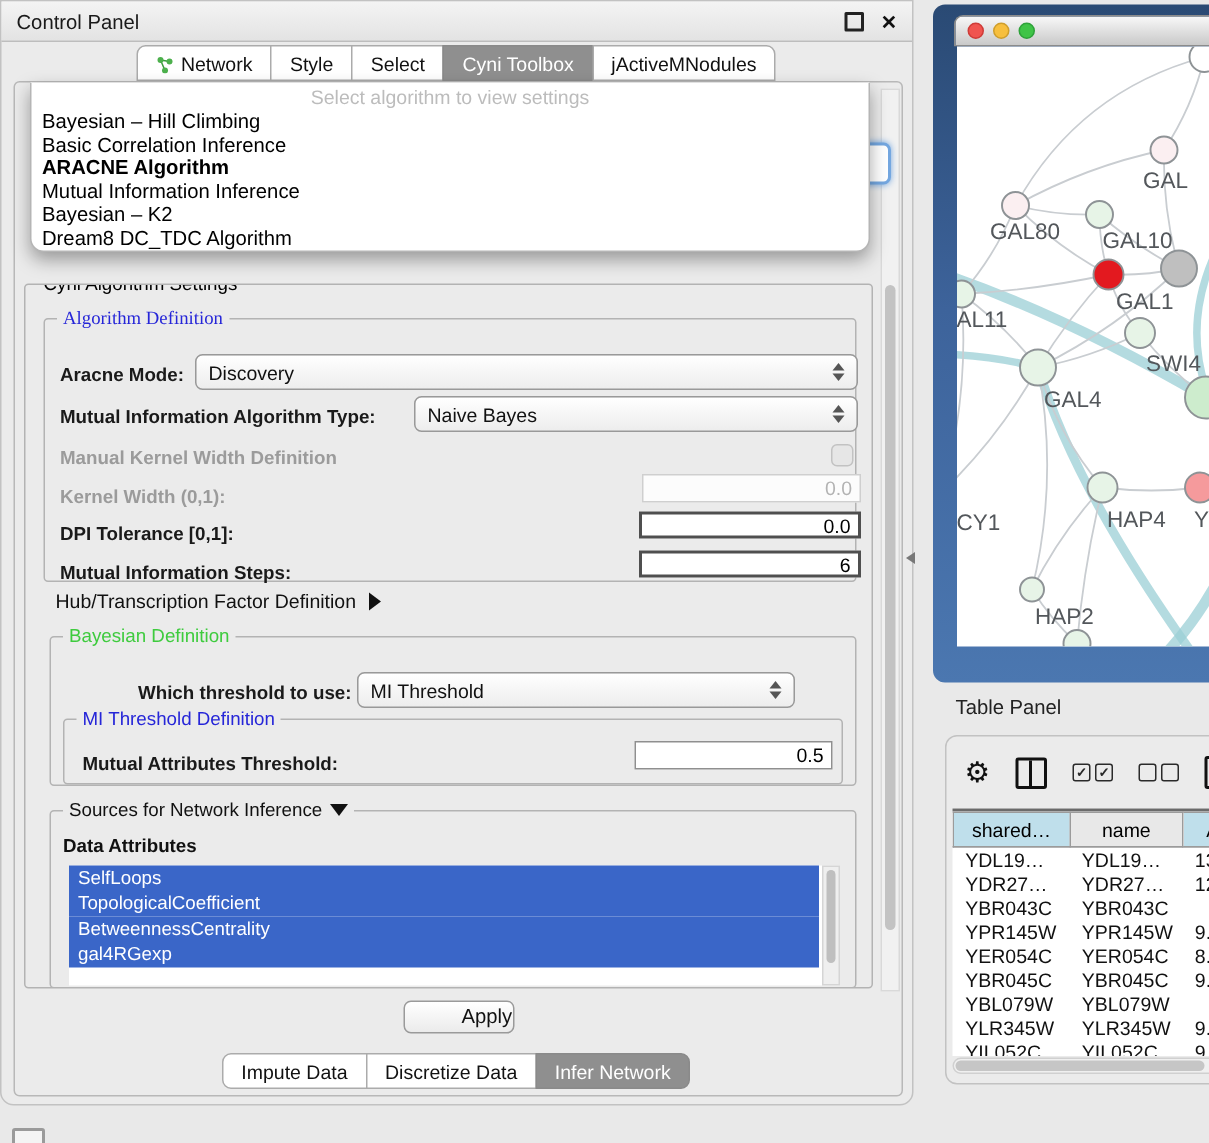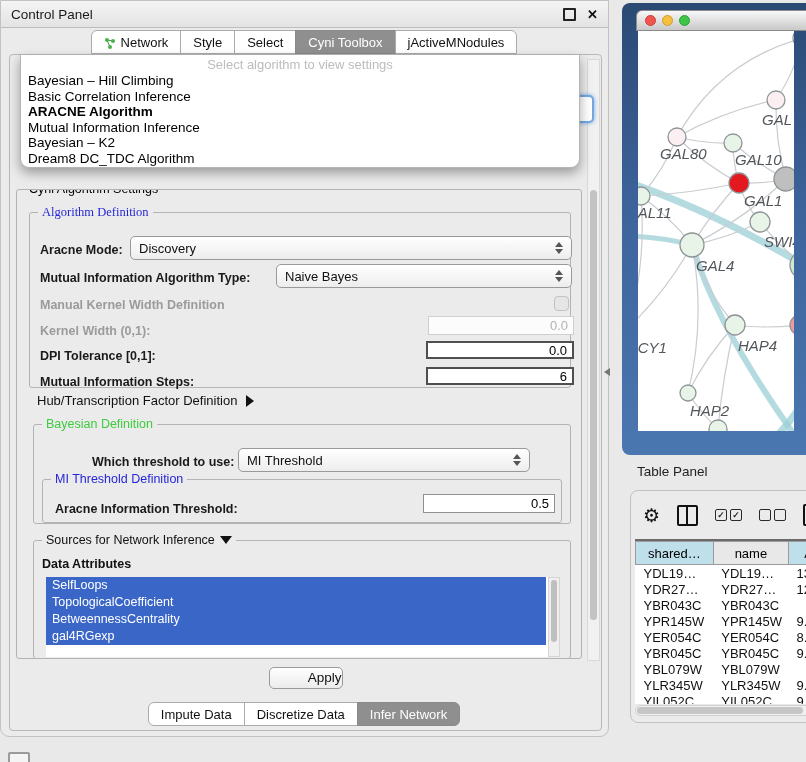--- a/index.html
+++ b/index.html
@@ -108,21 +108,21 @@
              background:linear-gradient(180deg,#2a4a74 0%,#3d639b 45%,#4b77b0 100%);
              border-radius:8px 0 0 8px;}
   .net-titlebar{position:absolute;left:14px;top:7px;width:170px;height:21px;
                 background:linear-gradient(#f8f8f8,#c9c9c9);border:1px solid #8b8b8b;border-right:none;
                 border-radius:6px 0 0 0;display:flex;align-items:center;padding-left:8px;gap:6px;
                 box-sizing:border-box;}
   .tl{width:11px;height:11px;border-radius:50%;box-sizing:border-box;}
   .tl.red{background:#f0544f;border:1px solid #cf3c38;}
   .tl.yellow{background:#f7bf3e;border:1px solid #cf9e2c;}
   .tl.green{background:#3fc447;border:1px solid #2ea23a;}
-  .net-canvas{position:absolute;left:16px;top:28px;width:156px;height:400px;background:#fff;overflow:hidden;font-style:italic;}
+  .net-canvas{position:absolute;left:16px;top:28px;width:168px;height:400px;background:#fff;overflow:hidden;}
 
   
   .tp-title{position:absolute;left:637px;top:464px;font-size:13.5px;color:#222;}
   .table-panel{position:absolute;left:630px;top:490px;width:200px;height:233px;background:#ebebeb;
                border:1px solid #c2c2c2;border-radius:8px;box-sizing:border-box;}
   .tp-toolbar{position:absolute;left:12px;top:12px;height:24px;display:flex;align-items:center;gap:17px;}
   .gear{font-size:19px;color:#111;line-height:1;}
   .cols-icon{width:17px;height:17px;border:2px solid #111;border-radius:2px;position:relative;}
   .cols-icon::after{content:"";position:absolute;left:7px;top:0;bottom:0;width:2px;background:#111;}
   .cb{width:10px;height:10px;border:1.5px solid #2a2a2a;border-radius:2px;display:inline-block;
@@ -251,21 +251,21 @@
           <div class="combo" style="left:204px;top:23px;width:292px">
             <span>MI Threshold</span>
             <span class="spin">
                 <i class="up"></i>
                 <i class="dn"></i>
               </span>
           </div>
 
           <div class="group mithr">
             <span class="legend">MI Threshold Definition</span>
-            <span class="lbl" style="left:12px;top:22px">Aracne Information Threshold:</span>
+            <span class="lbl" style="left:12px;top:22px">Mutual Attributes Threshold:</span>
             <input class="field thin" style="left: 380px; top: 14px; width: 132px; height: 19px;" value="0.5">
           </div>
         </div>
 
         <div class="group sources">
           <span class="legend">
             <span>Sources for Network Inference</span>
             <span class="tri-down"></span>
           </span>
           <span class="attrs-label">Data Attributes</span>

